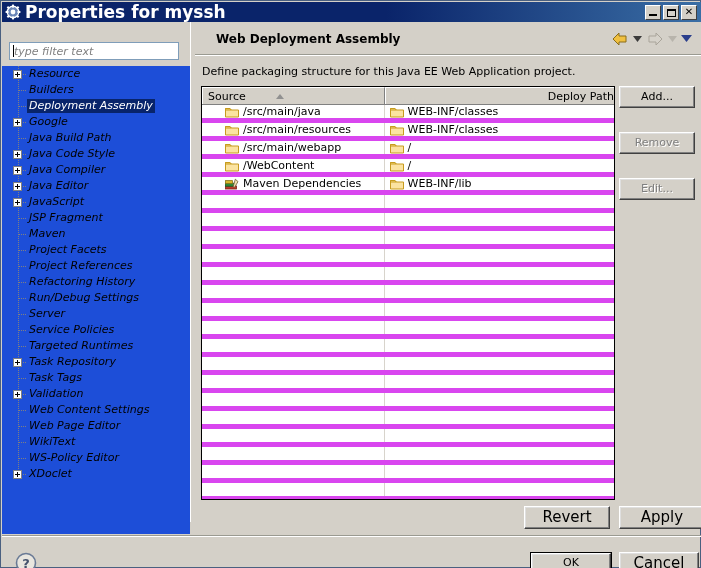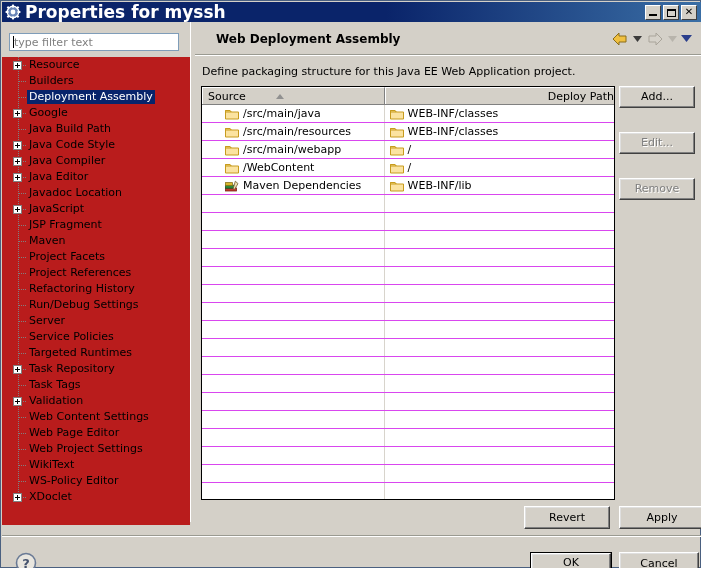--- a/index.html
+++ b/index.html
@@ -29,28 +29,28 @@
   .winbtn .g{position:absolute;}
   .wb-min .g{left:3px;bottom:3px;width:8px;height:2px;background:#000;}
   .wb-max .g{left:3px;top:3px;width:9px;height:8px;border:1px solid #000;border-top-width:2px;box-sizing:border-box;}
   .wb-close .g{left:0;top:0;right:0;bottom:0;display:flex;align-items:center;justify-content:center;
     font-size:10px;font-weight:bold;line-height:1;font-family:"DejaVu Sans",sans-serif;}
 
   
   .content{position:absolute;left:1px;top:21px;width:699px;height:546px;}
 
   
-  .leftpane{position:absolute;left:0;top:3px;width:188px;height:500px;background:#d4d0c8;}
+  .leftpane{position:absolute;left:0;top:12px;width:188px;height:500px;background:#d4d0c8;font-style:italic;}
   .filterbox{position:absolute;left:7px;top:8px;width:170px;height:18px;background:#fff;
     border:1px solid #7f9db9;box-sizing:border-box;
     display:flex;align-items:center;}
   .filter-caret{width:1px;height:12px;background:#000;margin-left:3px;}
   .filter-ph{color:#808080;font-size:11px;margin-left:0px;}
   .tree{position:absolute;left:0;top:32px;width:188px;height:468px;
-    background:#b91c1c;overflow:hidden;}
+    background:#1d4ed8;overflow:hidden;}
   .tnode{height:16px;display:flex;align-items:center;padding-left:8px;white-space:nowrap;}
   .tw{width:17px;height:16px;position:relative;flex:none;}
   .tw .vline{position:absolute;left:8px;top:0;width:1px;height:16px;
     background-image:linear-gradient(to bottom,#808080 50%,transparent 50%);
     background-size:1px 2px;}
   .tw.last .vline{height:8px;}
   .tw .hline{position:absolute;left:9px;top:8px;width:7px;height:1px;
     background-image:linear-gradient(to right,#808080 50%,transparent 50%);
     background-size:2px 1px;}
   .tw .plus{position:absolute;left:3px;top:4px;width:9px;height:9px;background:#fff;
@@ -81,39 +81,39 @@
   .tablewrap{position:absolute;left:6px;top:64px;width:414px;height:414px;
     background:#fff;border:1px solid #000;box-sizing:border-box;overflow:hidden;}
   .thead{display:flex;height:17px;background:#d4d0c8;border-bottom:1px solid #808080;}
   .th{display:flex;align-items:center;font-size:11px;padding-left:5px;box-sizing:border-box;
     border-right:1px solid #808080;border-top:1px solid #fff;border-left:1px solid #fff;
     background:#d4d0c8;position:relative;}
   .th.c1{width:183px;gap:24px;}
   .th.c2{width:229px;border-right:none;justify-content:flex-end;}
   .sortarrow{margin-left:6px;width:0;height:0;border-left:4px solid transparent;
     border-right:4px solid transparent;border-bottom:5px solid #909090;}
-  .trow{display:flex;height:18px;border-bottom:1px solid #d946ef;box-sizing:border-box;}
+  .trow{display:flex;height:18px;border-bottom:5px solid #d946ef;box-sizing:border-box;}
   .tcell{display:flex;align-items:center;font-size:11px;box-sizing:border-box;overflow:hidden;white-space:nowrap;}
   .tcell.c1{width:183px;border-right:1px solid #d8d4cc;padding-left:23px;}
   .tcell.c2{width:230px;padding-left:5px;}
   .ficon{width:14px;height:12px;flex:none;margin-right:4px;position:relative;}
 
   
   .sidebtns{position:absolute;left:424px;top:64px;width:76px;}
   .btn{display:block;width:76px;height:22px;background:#d4d0c8;font-size:11px;
     border-top:1px solid #fff;border-left:1px solid #fff;
     border-right:1px solid #404040;border-bottom:1px solid #404040;
     box-shadow:inset -1px -1px 0 #808080, inset 1px 1px 0 #dfdfdf;
     box-sizing:border-box;text-align:center;line-height:20px;margin-bottom:24px;
     color:#000;cursor:default;padding:0;font-family:inherit;}
   .btn.disabled{color:#808080;text-shadow:1px 1px 0 #fff;}
 
   
   .botbtns{position:absolute;left:0;top:484px;width:699px;height:30px;}
-  .btn-wide{position:absolute;width:86px;height:23px;background:#d4d0c8;font-size:11px;
+  .btn-wide{position:absolute;width:86px;height:23px;background:#d4d0c8;font-size:15px;
     border-top:1px solid #fff;border-left:1px solid #fff;
     border-right:1px solid #404040;border-bottom:1px solid #404040;
     box-shadow:inset -1px -1px 0 #808080, inset 1px 1px 0 #dfdfdf;
     box-sizing:border-box;text-align:center;line-height:21px;cursor:default;
     color:#000;font-family:inherit;padding:0;}
   .hr-line{position:absolute;left:0;top:514px;width:699px;height:1px;background:#fff;}
   .hr-line2{position:absolute;left:0;top:513px;width:699px;height:1px;background:#9a9a91;}
 
   .footer{position:absolute;left:0;top:515px;width:699px;height:51px;}
   .helpbtn{position:absolute;left:13px;top:15px;width:22px;height:22px;}
@@ -230,27 +230,20 @@
               <i class="vline"></i>
               <i class="hline"></i>
               <i class="plus"></i>
             </span>
             <span class="tlabel">Java Editor</span>
           </div>
           <div class="tnode">
             <span class="tw">
               <i class="vline"></i>
               <i class="hline"></i>
-            </span>
-            <span class="tlabel">Javadoc Location</span>
-          </div>
-          <div class="tnode">
-            <span class="tw">
-              <i class="vline"></i>
-              <i class="hline"></i>
               <i class="plus"></i>
             </span>
             <span class="tlabel">JavaScript</span>
           </div>
           <div class="tnode">
             <span class="tw">
               <i class="vline"></i>
               <i class="hline"></i>
             </span>
             <span class="tlabel">JSP Fragment</span>
@@ -340,27 +333,20 @@
               <i class="hline"></i>
             </span>
             <span class="tlabel">Web Content Settings</span>
           </div>
           <div class="tnode">
             <span class="tw">
               <i class="vline"></i>
               <i class="hline"></i>
             </span>
             <span class="tlabel">Web Page Editor</span>
-          </div>
-          <div class="tnode">
-            <span class="tw">
-              <i class="vline"></i>
-              <i class="hline"></i>
-            </span>
-            <span class="tlabel">Web Project Settings</span>
           </div>
           <div class="tnode">
             <span class="tw">
               <i class="vline"></i>
               <i class="hline"></i>
             </span>
             <span class="tlabel">WikiText</span>
           </div>
           <div class="tnode">
             <span class="tw">
@@ -578,22 +564,22 @@
             </div>
             <div class="trow">
               <div class="tcell c1"></div>
               <div class="tcell c2"></div>
             </div>
           </div>
       </div>
 
       <div class="sidebtns" id="sidebtns">
           <button class="btn">Add...</button>
+          <button class="btn disabled">Remove</button>
           <button class="btn disabled">Edit...</button>
-          <button class="btn disabled">Remove</button>
         </div>
 
       <div class="botbtns">
         <button class="btn-wide" style="left:329px;top:0;">Revert</button>
         <button class="btn-wide" style="left:424px;top:0;">Apply</button>
       </div>
     </div>
 
     <div class="hr-line2"></div>
     <div class="hr-line"></div>

